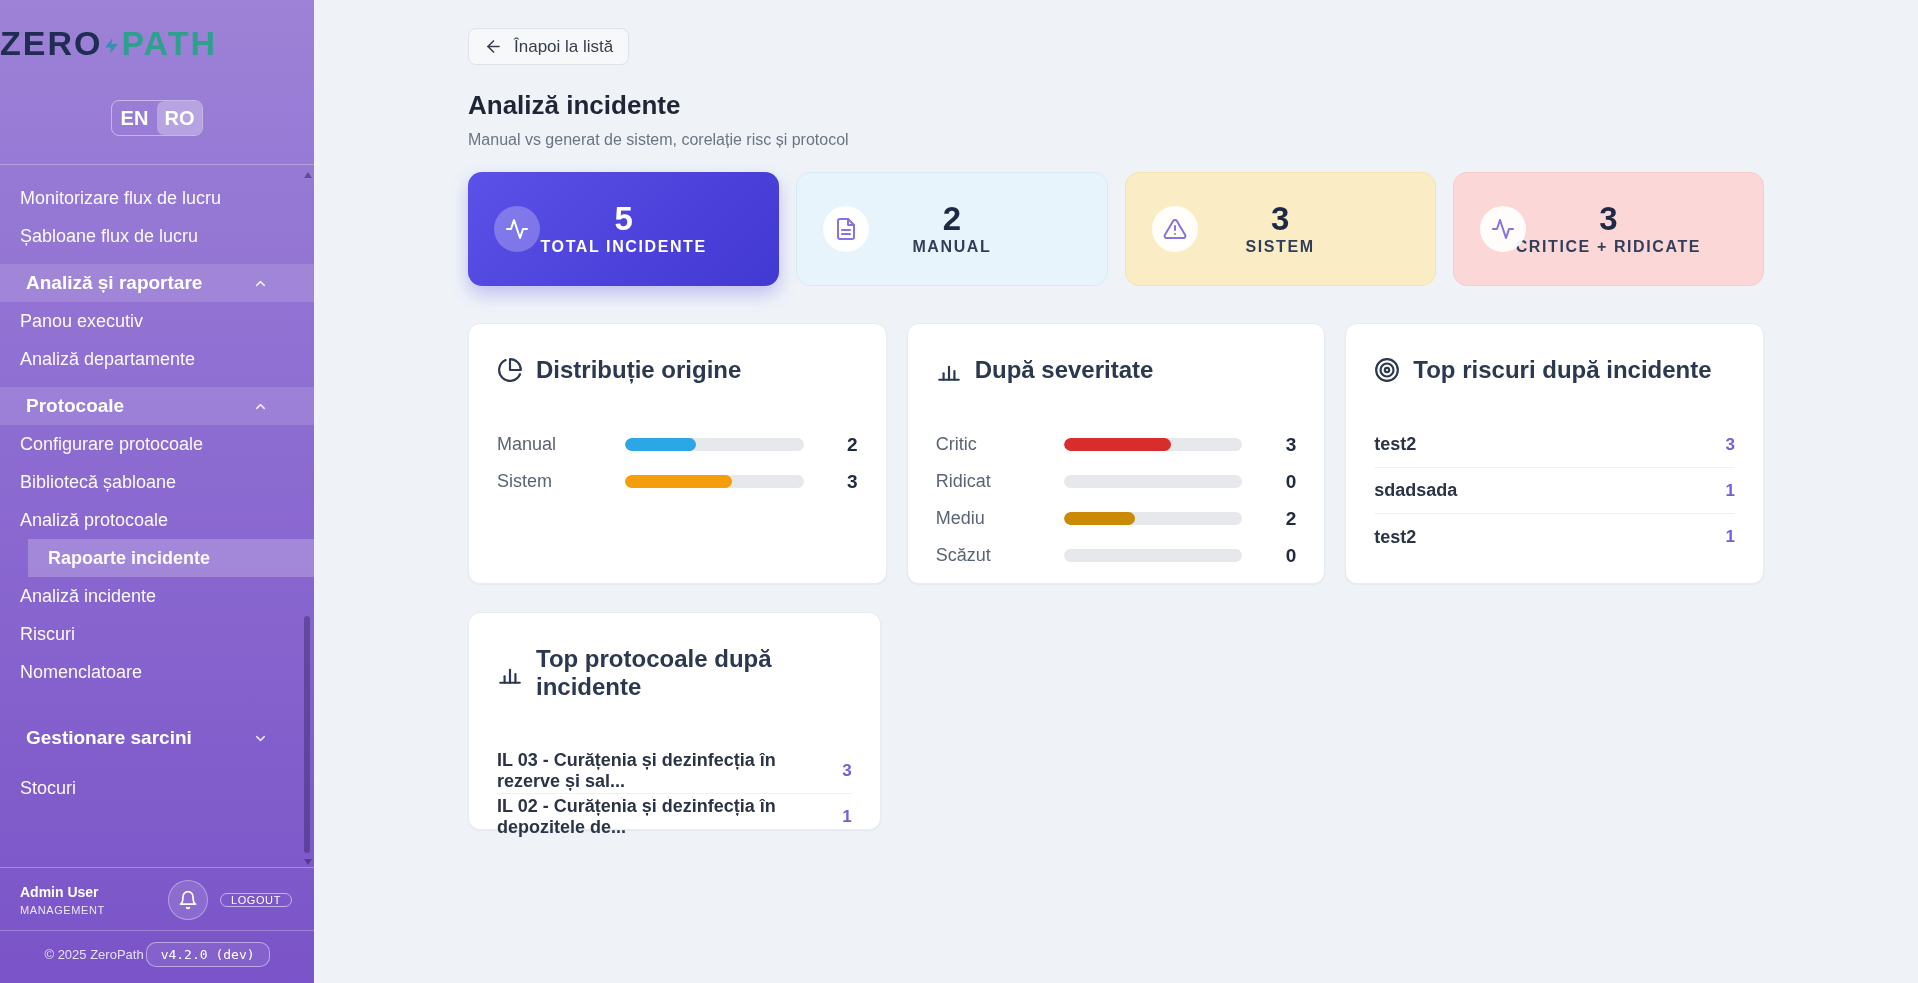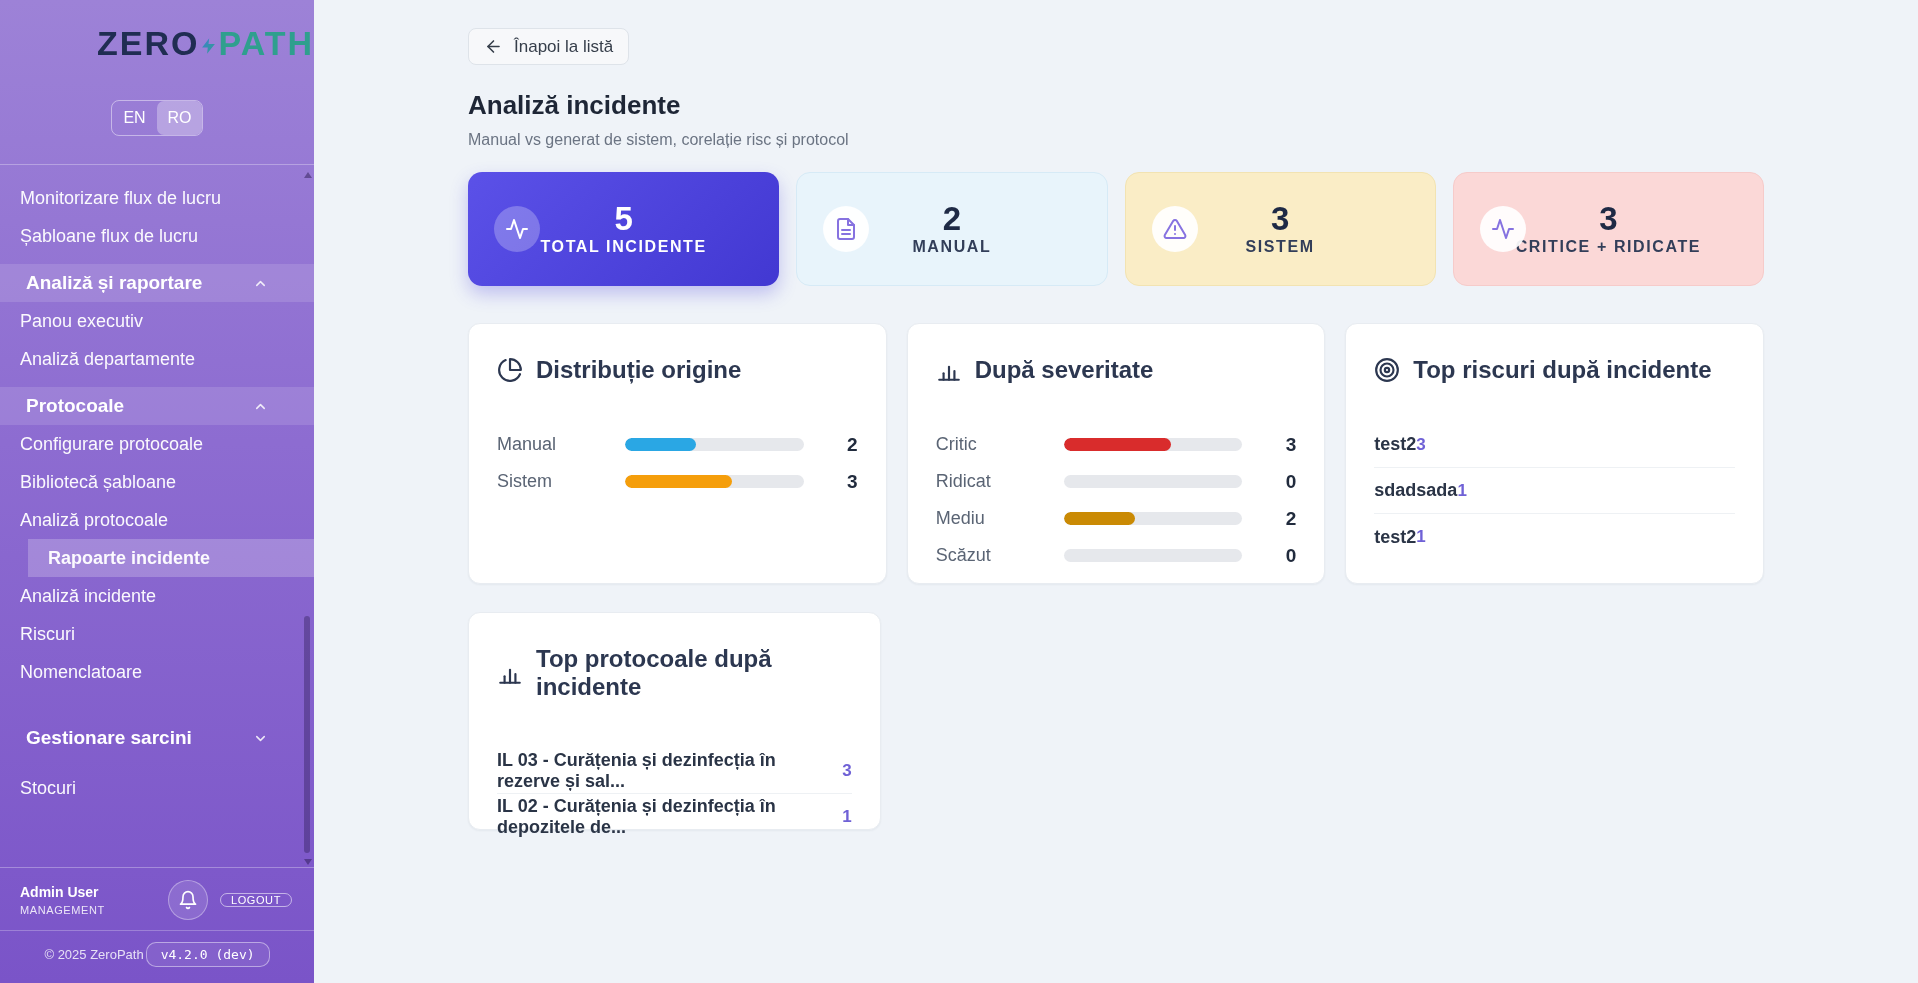--- a/index.html
+++ b/index.html
@@ -10,26 +10,26 @@
     background:#eff3f8;
   }
   .app { display:flex; width:1918px; height:983px; }
 
   
   .sidebar {
     width:314px; flex-shrink:0; position:relative;
     background:linear-gradient(180deg,#9d82d7 0%, #8d6cd1 45%, #7a54c8 100%);
     color:#fff; display:flex; flex-direction:column;
   }
-  .logo { margin-top:24px; text-align:right; font-size:34px; font-weight:800; letter-spacing:2px; white-space:nowrap; }
+  .logo { margin-top:24px; text-align:left; font-size:34px; font-weight:800; letter-spacing:2px; white-space:nowrap; }
   .logo .zero { color:#202d52; }
   .logo .path { color:#2f9f8e; }
   .logo svg { width:17px; height:24px; vertical-align:-3px; margin:0 1px; }
   .lang { margin:37px auto 0; display:flex; border:1px solid rgba(255,255,255,0.45); border-radius:8px; overflow:hidden; }
-  .lang button { width:45px; height:34px; background:transparent; border:none; color:#fff; font-size:16px; font-weight:400; font-family:inherit; cursor:pointer; }
+  .lang button { width:45px; height:34px; background:transparent; border:none; color:#fff; font-size:20px; font-weight:700; font-family:inherit; cursor:pointer; }
   .lang button.active { background:rgba(255,255,255,0.30); border-radius:7px; }
   .side-divider { height:1px; background:rgba(255,255,255,0.30); margin-top:28px; }
 
   .nav { flex:1; padding-top:14px; position:relative; overflow:hidden; }
   .nav-item { height:38px; display:flex; align-items:center; padding:0 52px 0 20px; font-size:18px; color:rgba(255,255,255,0.96); cursor:pointer; }
   .nav-item.active { background:rgba(255,255,255,0.22); font-weight:700;margin-left:28px; }
   .nav-item.gap-top { margin-top:12px; }
   .nav-section { height:38px; margin-top:9px; background:rgba(255,255,255,0.13); display:flex; align-items:center; justify-content:space-between; padding:0 46px 0 26px; font-weight:700; font-size:19px; cursor:pointer; }
   .nav-section.no-band { background:transparent; margin-top:28px;justify-content:space-between; }
   .chev { width:15px; height:15px; opacity:0.85; flex-shrink:0; }
@@ -83,21 +83,21 @@
   .card-title svg { width:26px; height:26px; flex-shrink:0; }
 
   .bars { margin-top:42px; }
   .bar-row { display:flex; align-items:center; height:37px; }
   .bar-label { width:128px; font-size:18px; color:#5a6474; }
   .bar-track { flex:1; height:13px; background:#e6e8ec; border-radius:7px; overflow:hidden; margin-right:28px; }
   .bar-fill { height:100%; border-radius:7px; }
   .bar-value { width:26px; text-align:right; font-size:19px; font-weight:700; color:#212b3d; }
 
   .list { margin-top:38px; }
-  .list-item { display:flex; align-items:center; height:46px; border-bottom:1px solid #eef1f4; }
+  .list-item { display:flex; align-items:center; justify-content:space-between; height:46px; border-bottom:1px solid #eef1f4; }
   .list-item:last-child { border-bottom:none; }
   .item-name { font-size:18px; font-weight:700; color:#2a3446; }
   .item-count { font-size:17px; font-weight:700; color:#6f61d6; }
 
   .cards-row2 { display:grid; grid-template-columns:repeat(3,1fr); gap:29px; margin-top:28px; }
   .card.protocols { height:218px; }
   .card.protocols .list { margin-top:48px; }
   .card.protocols .list-item { height:45px; }
   .card.protocols .item-name { font-weight:600; }
 </style>

